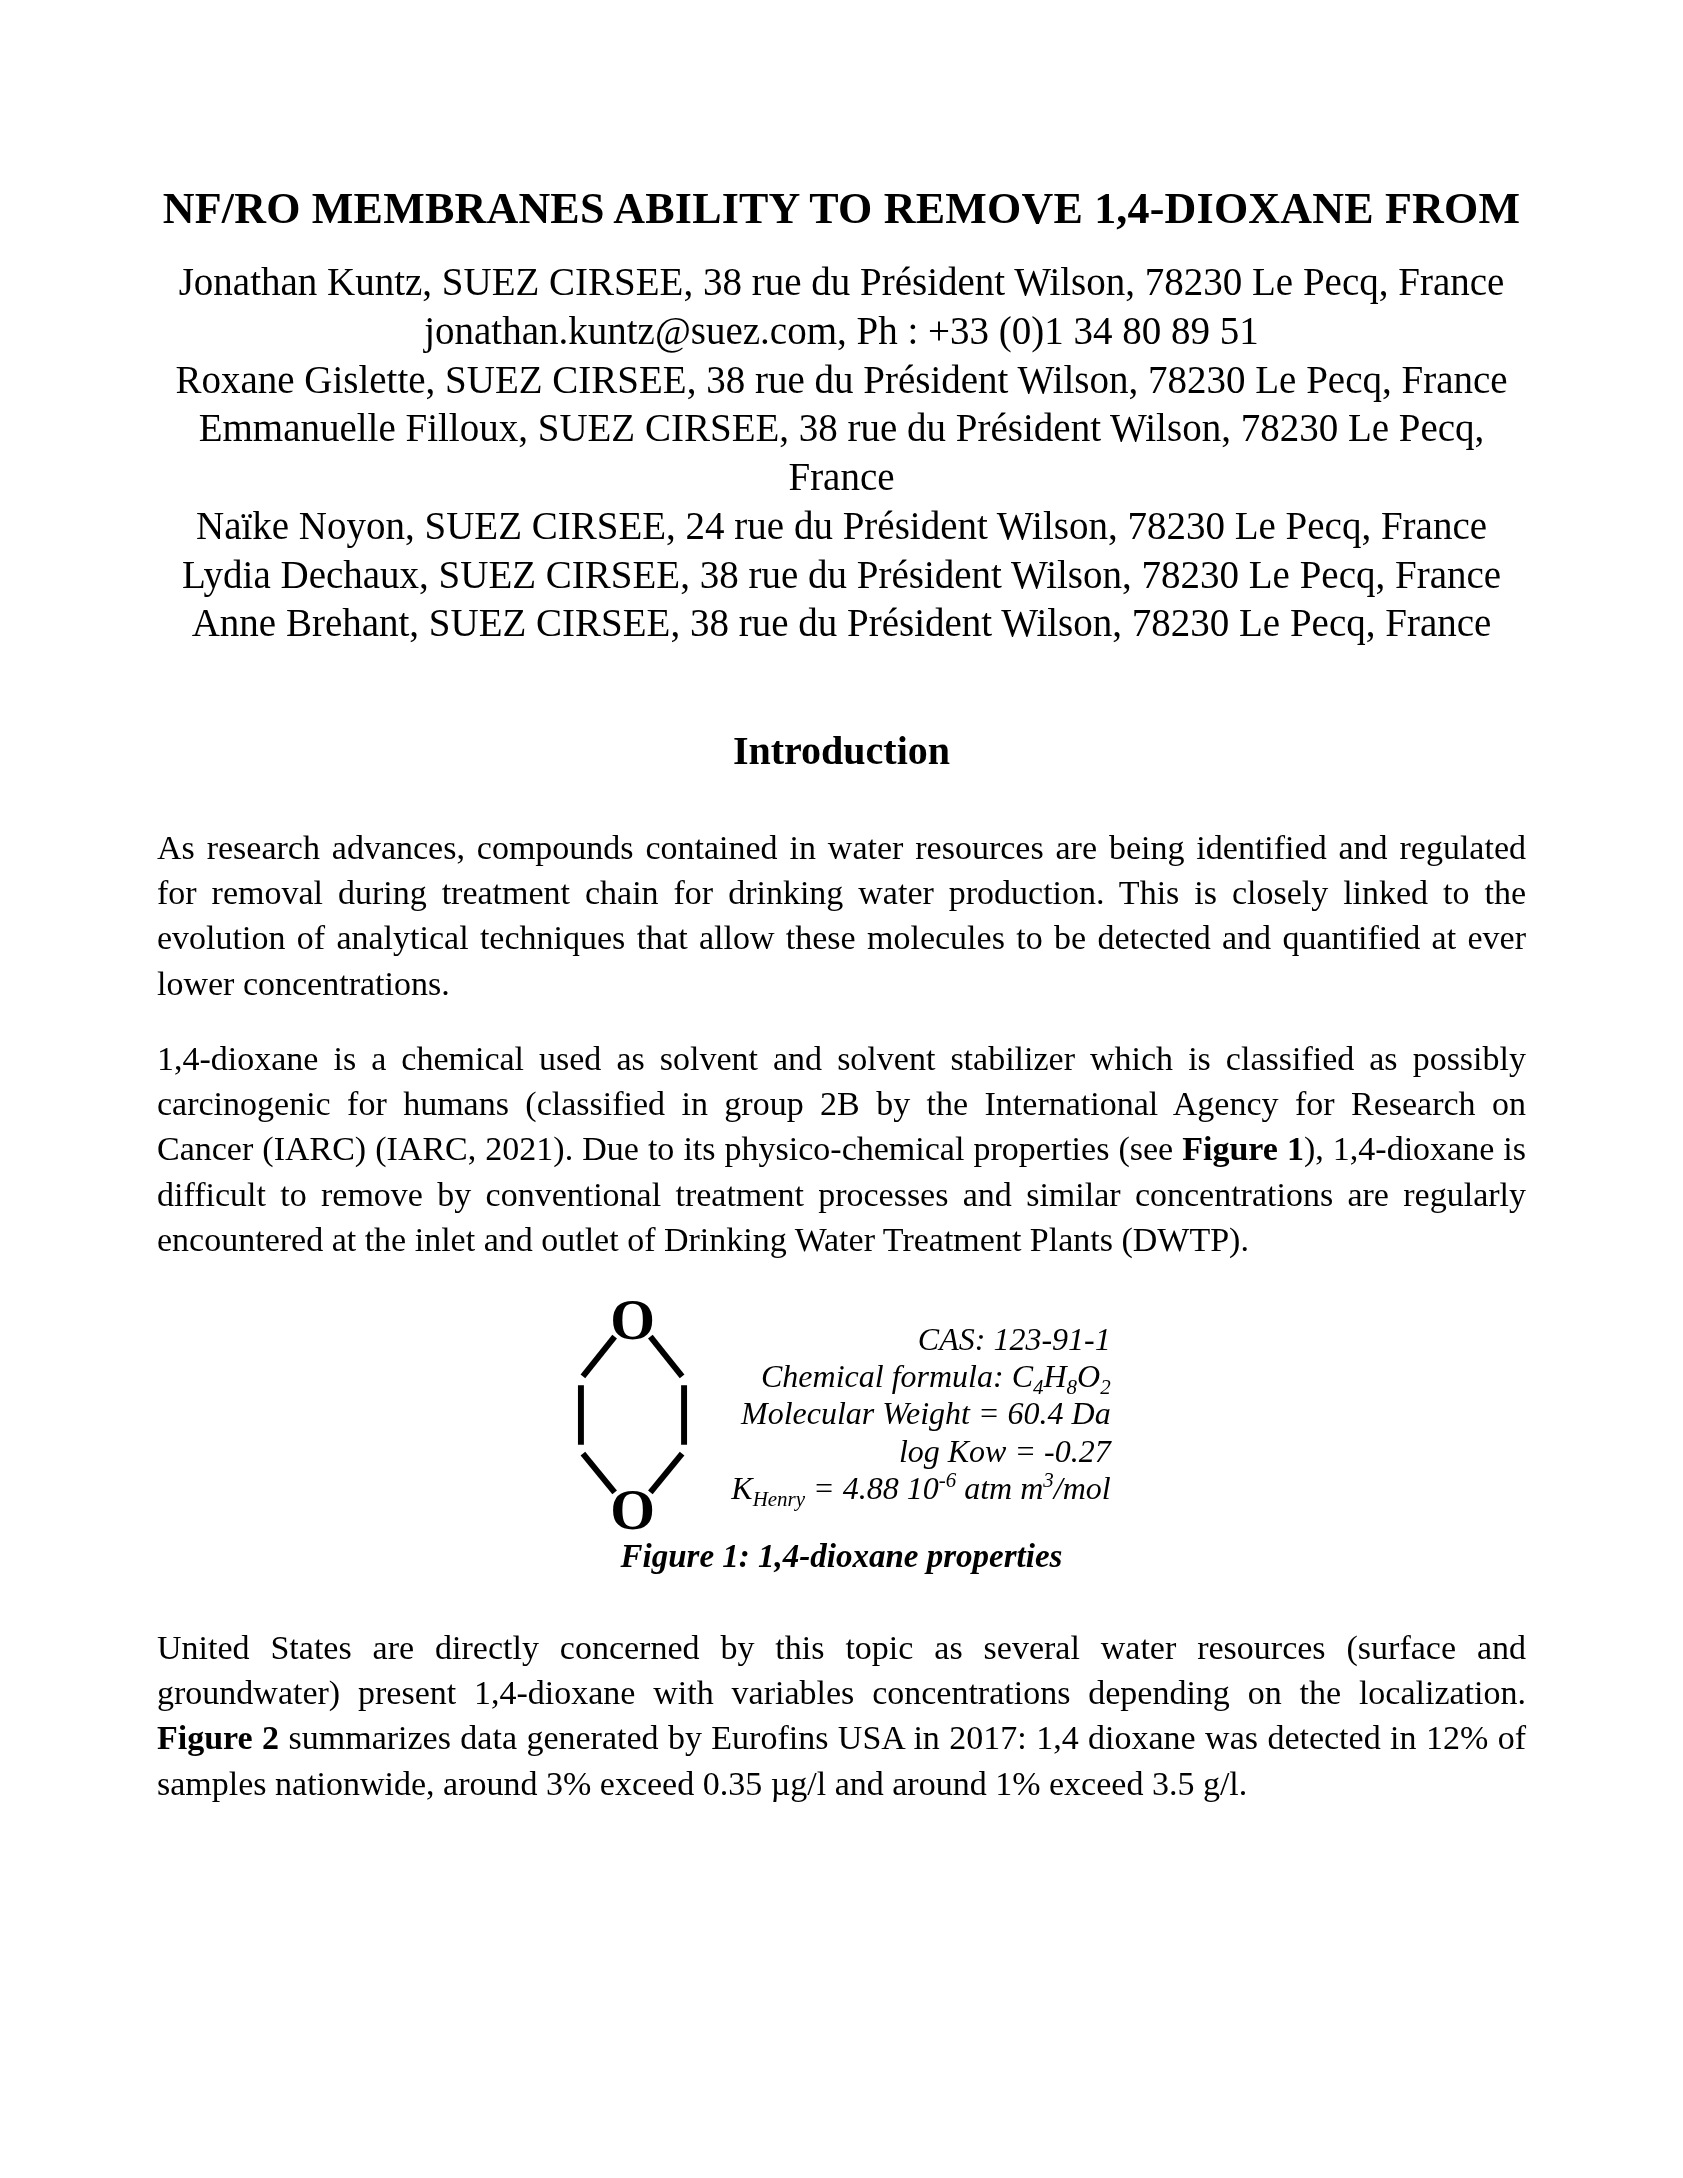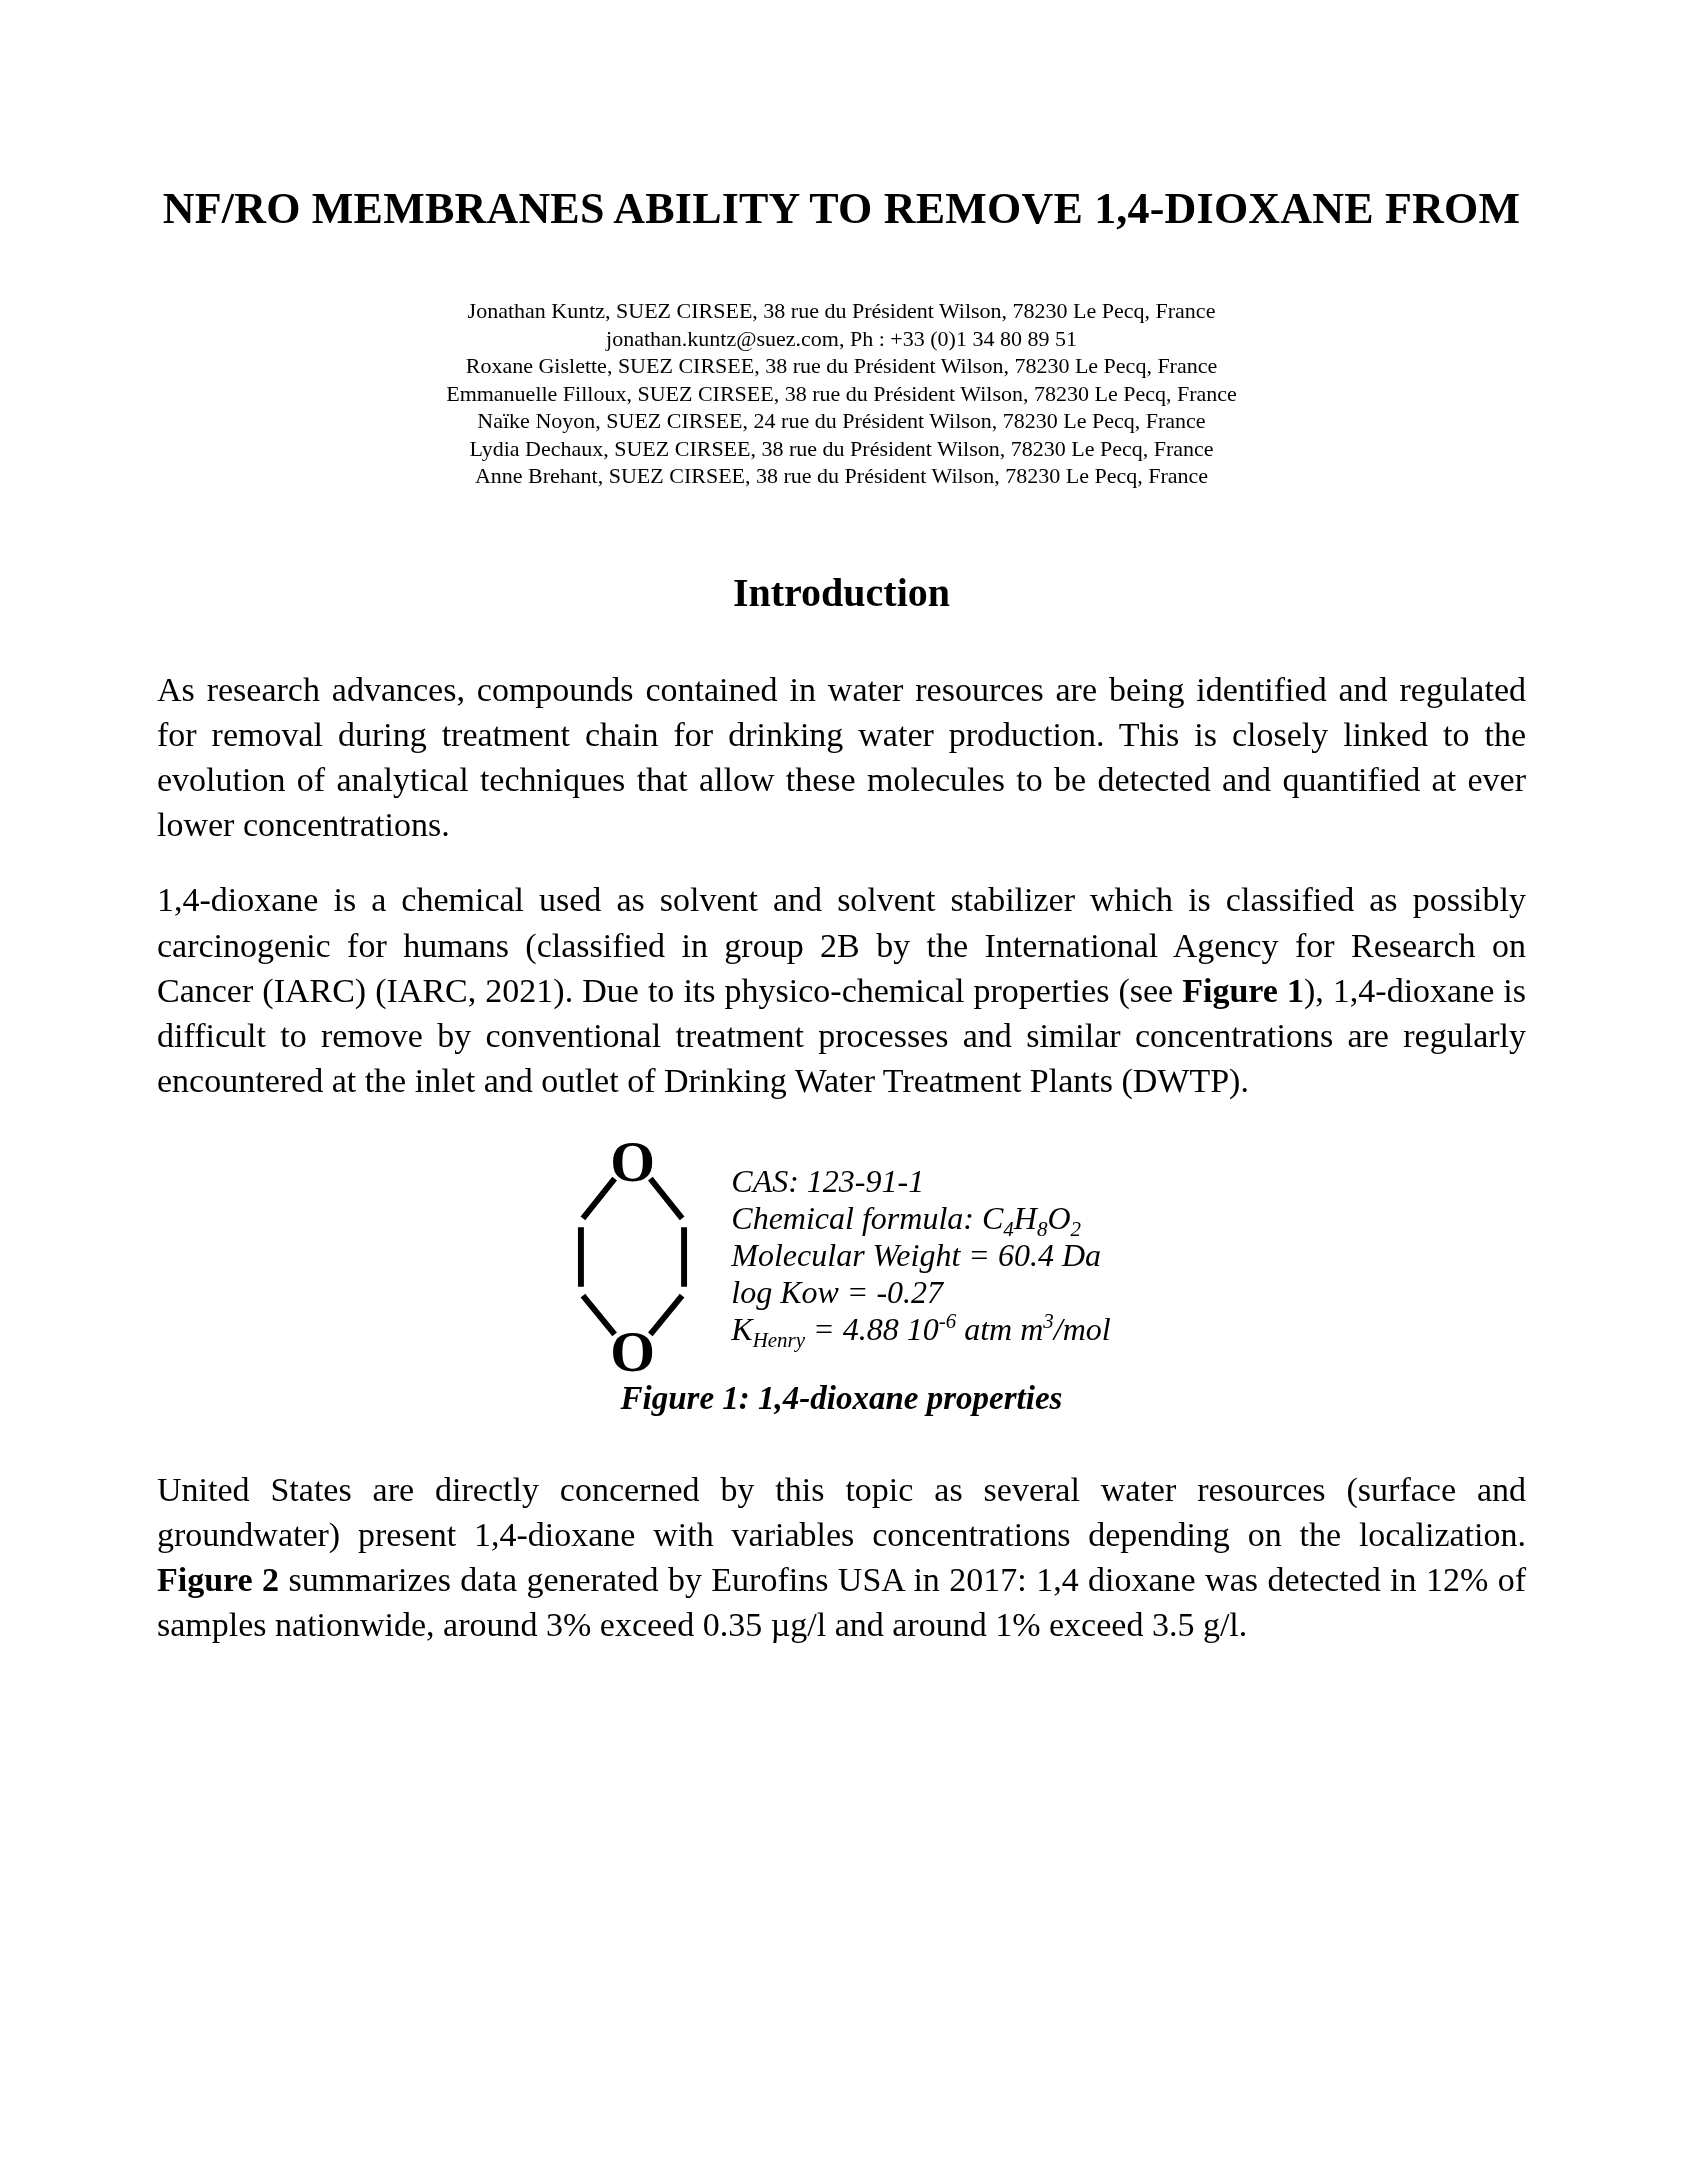--- a/index.html
+++ b/index.html
@@ -22,23 +22,23 @@
   }
   .doc-title {
     margin-top: 183px;
     text-align: center;
     font-size: 44px;
     font-weight: bold;
     line-height: 1.16;
     letter-spacing: 0.2px;
   }
   .authors {
-    margin-top: 63px;
+    margin-top: 24px;
     text-align: center;
-    font-size: 22px;
+    font-size: 39px;
     line-height: 1.25;
   }
   .section-heading {
     margin-top: 79px;
     text-align: center;
     font-size: 40px;
     font-weight: bold;
   }
   p.body-par {
     margin: 16px;
@@ -76,20 +76,21 @@
     font-size: 58px;
     fill: #000000;
   }
   .properties {
     font-style: italic;
     font-size: 32px;
     line-height: 1.16;
   }
   .properties .prop-line {
     white-space: nowrap;
+    text-align: right;
   }
   .properties sub, .properties sup {
     font-size: 21px;
     line-height: 0;
   }
   .figure-caption {
     text-align: center;
     font-size: 33px;
     font-weight: bold;
     font-style: italic;

